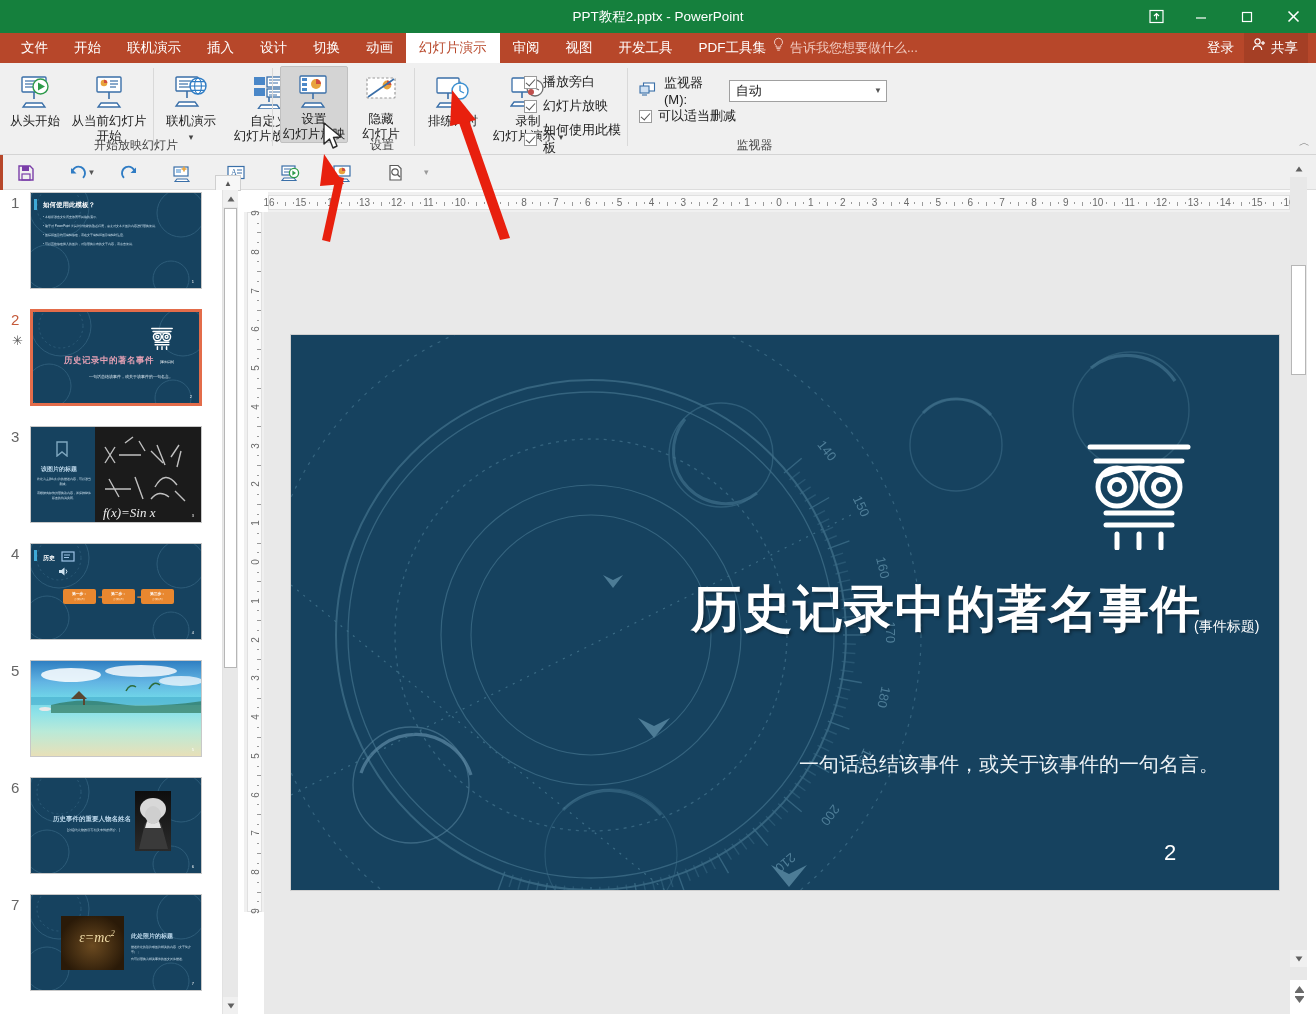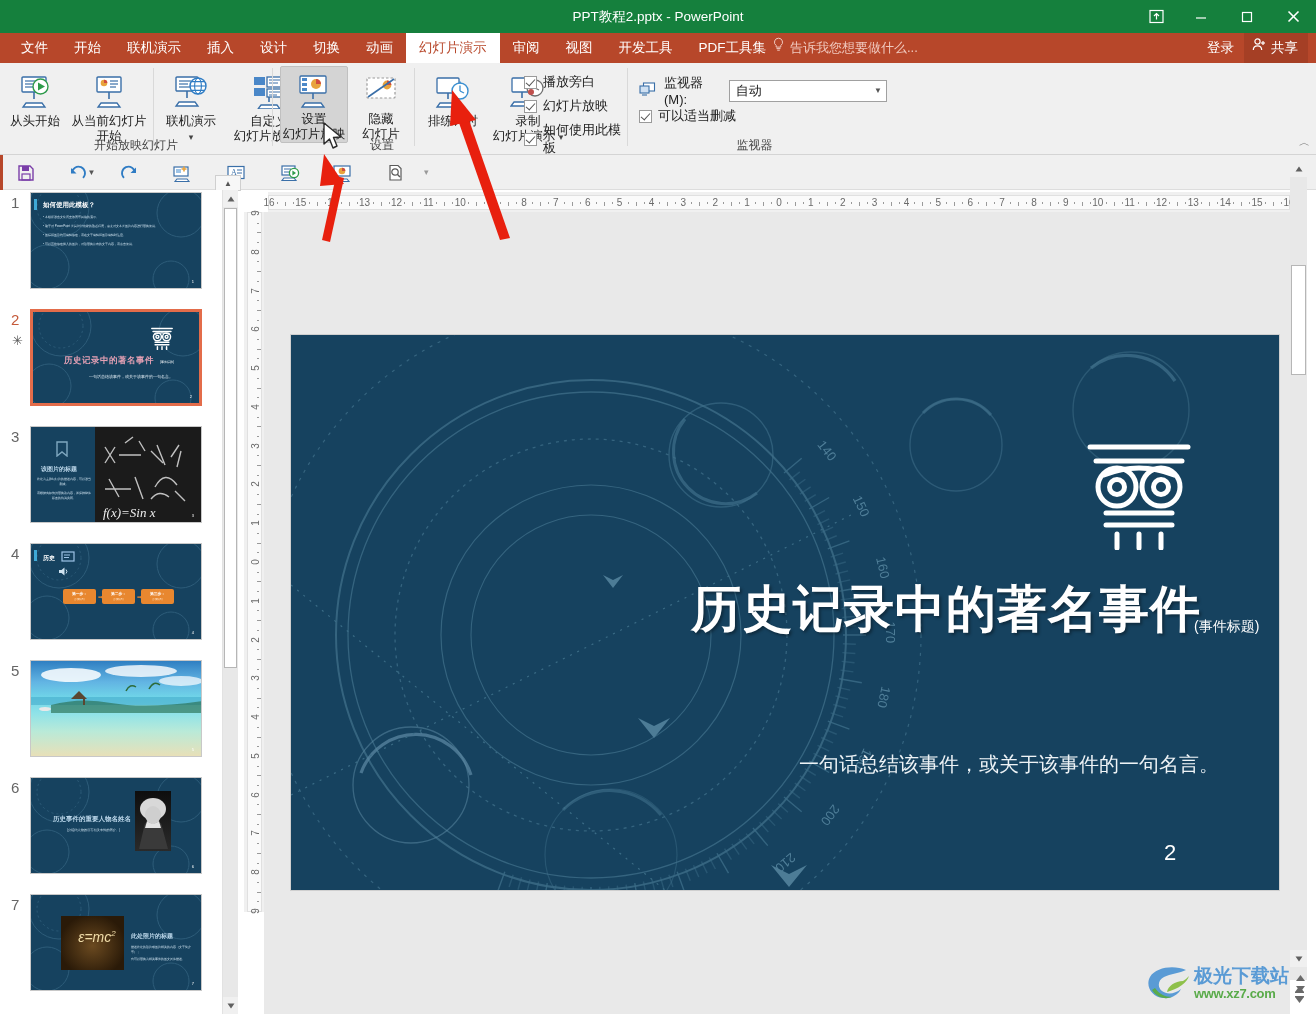--- a/index.html
+++ b/index.html
@@ -757,21 +757,21 @@
               <svg style="position:absolute;left:0;top:0" width="172" height="97" viewBox="0 0 172 97">
                 <g fill="none" stroke="#2d5c79" stroke-width="1">
                   <circle cx="28" cy="14" r="30"></circle>
                   <circle cx="28" cy="14" r="22" stroke-dasharray="2 3"></circle>
                   <circle cx="16" cy="74" r="22"></circle>
                   <circle cx="150" cy="20" r="24"></circle>
                   <circle cx="140" cy="86" r="18"></circle>
                 </g>
               </svg>
               <div style="position:absolute;left:30px;top:21px;width:63px;height:54px;background:radial-gradient(ellipse at 50% 55%, #6b4a20 0%, #2a1a08 75%);"></div>
-              <div style="position:absolute;left:30px;top:34px;width:72px;text-align:center;color:#f0dca8;font-size:14px;font-style:italic;font-family:Liberation Sans, sans-serif;">ε=mc<sup style="font-size:8px">2</sup></div>
+              <div style="position:absolute;left:30px;top:34px;width:72px;text-align:center;color:#f0dca8;font-size:14px;font-style:italic;font-family:Liberation Serif, serif;">ε=mc<sup style="font-size:8px">2</sup></div>
               <div class="tn-title" style="left:100px;top:37px;font-size:6px;color:#bcd7ea;">此处照片的标题</div>
               <div style="position:absolute;left:100px;top:50px;color:#cfe2ef;font-size:3px;line-height:4.5px;width:62px;">描述此处的照片或图片相关的内容（文字简介等）；</div>
               <div style="position:absolute;left:100px;top:62px;color:#cfe2ef;font-size:3px;line-height:4.5px;width:62px;">也可以替换为相关事件的图文具体描述。</div>
               <div class="tn-pagenum">7</div>
             </div>
           </div>
         </div>
       </div>
   </div>
 
@@ -1204,33 +1204,14 @@
     <path d="M24 86 L44 116 L20 118 Z" fill="#e8200e"></path>
 
     <path d="M200 172 L158 52 L168 49 L210 170 Z" fill="#e8200e"></path>
     <path d="M152 22 L176 52 L150 58 Z" fill="#e8200e"></path>
   </svg>
 
   <svg class="annot" style="left:322px; top:122px;" width="26" height="30" viewBox="0 0 26 30">
     <path d="M2 1 L2 22 L7.5 17 L11 26 L15 24 L11.5 15.5 L19 15 Z" fill="#ffffff" stroke="#2b2b2b" stroke-width="1.4" stroke-linejoin="round"></path>
   </svg>
 
-  <div class="watermark">
-    <svg width="44" height="38" viewBox="0 0 44 38">
-      <path d="M40 6C28 1 10 3 4 13c-5 9 2 20 13 21 8 1 15-3 18-9-6 5-14 6-19 2-5-4-4-11 2-14 6-3 16-4 22-7z" fill="#5a9bd5"></path>
-      <path d="M37 17c-8 0-15 5-16 11 5-2 10-3 15-7 4-3 6-6 7-9-2 2-4 4-6 5z" fill="#8ec04a"></path>
-      <path d="M6 26c4 7 13 10 20 7-7 0-13-3-17-9z" fill="#5aab4a"></path>
-    </svg>
-    <div class="wm-text">
-      <div class="wm-t1">极光下载站</div>
-      <div class="wm-t2">www.xz7.com</div>
-    </div>
-    <div class="wm-right">
-      <svg width="11" height="7" viewBox="0 0 11 7">
-          <path d="M5.5 0L10 6H1z" fill="#6a6a6a"></path>
-        </svg>
-      <svg width="11" height="7" viewBox="0 0 11 7">
-          <path d="M5.5 7L1 1h9z" fill="#6a6a6a"></path>
-        </svg>
-    </div>
-  </div>
 
 </div>
 
 </body></html>

